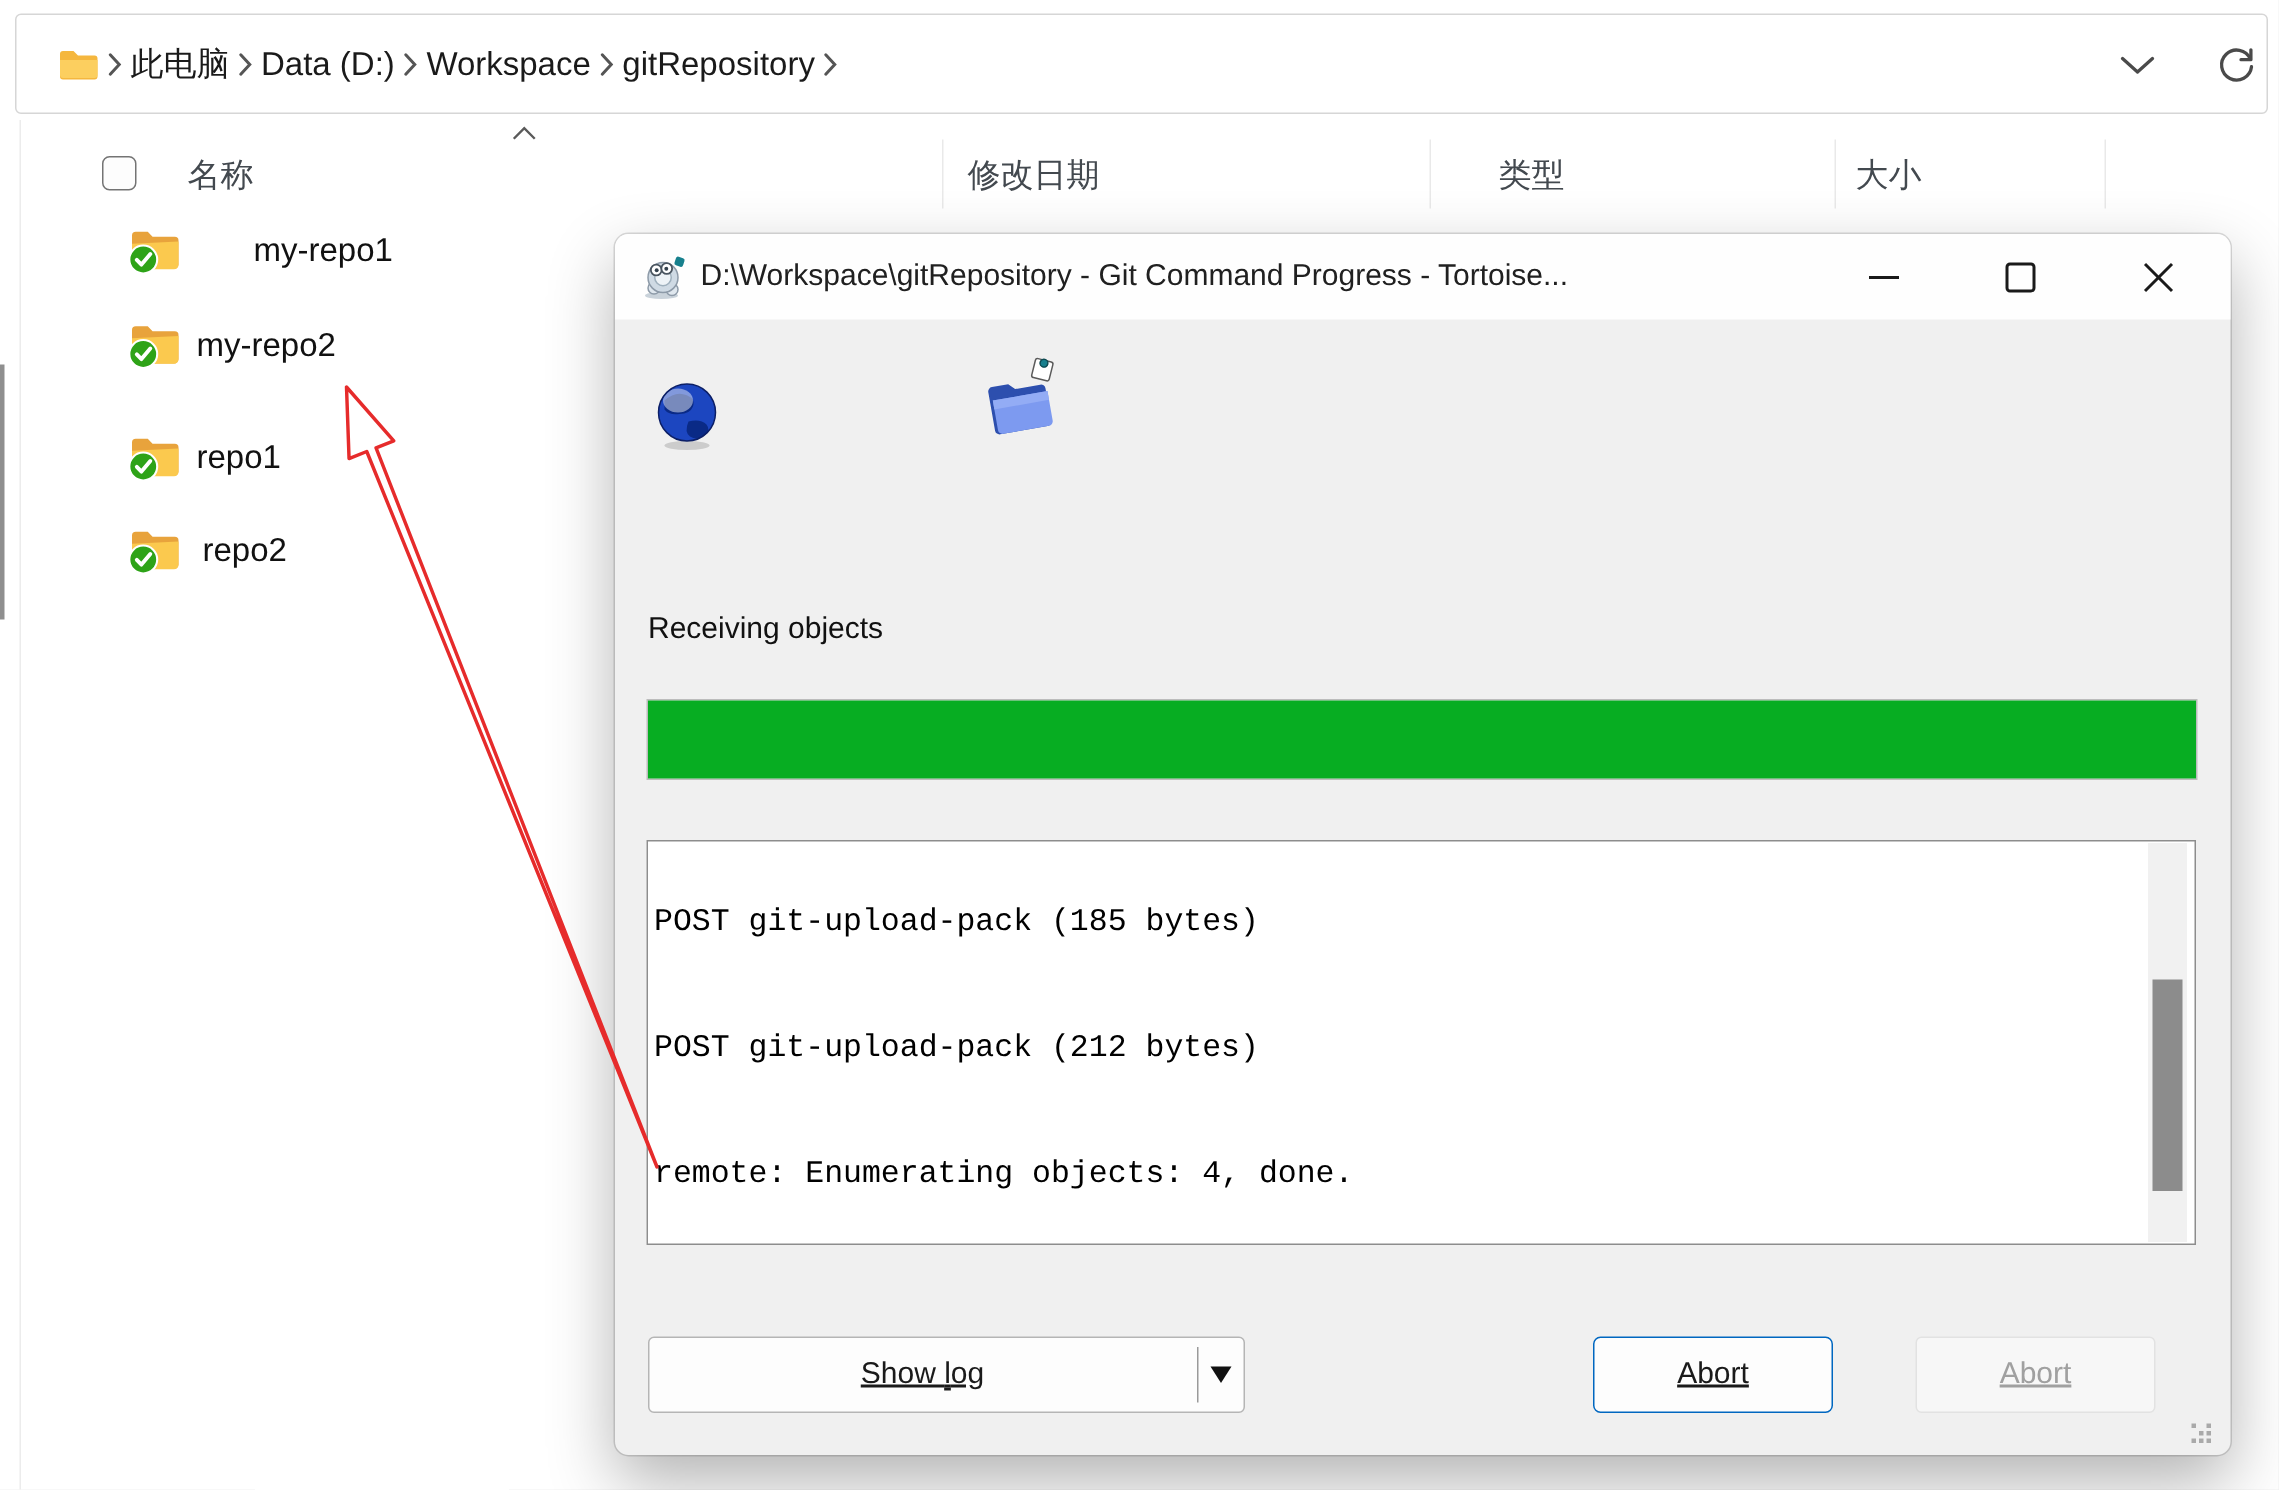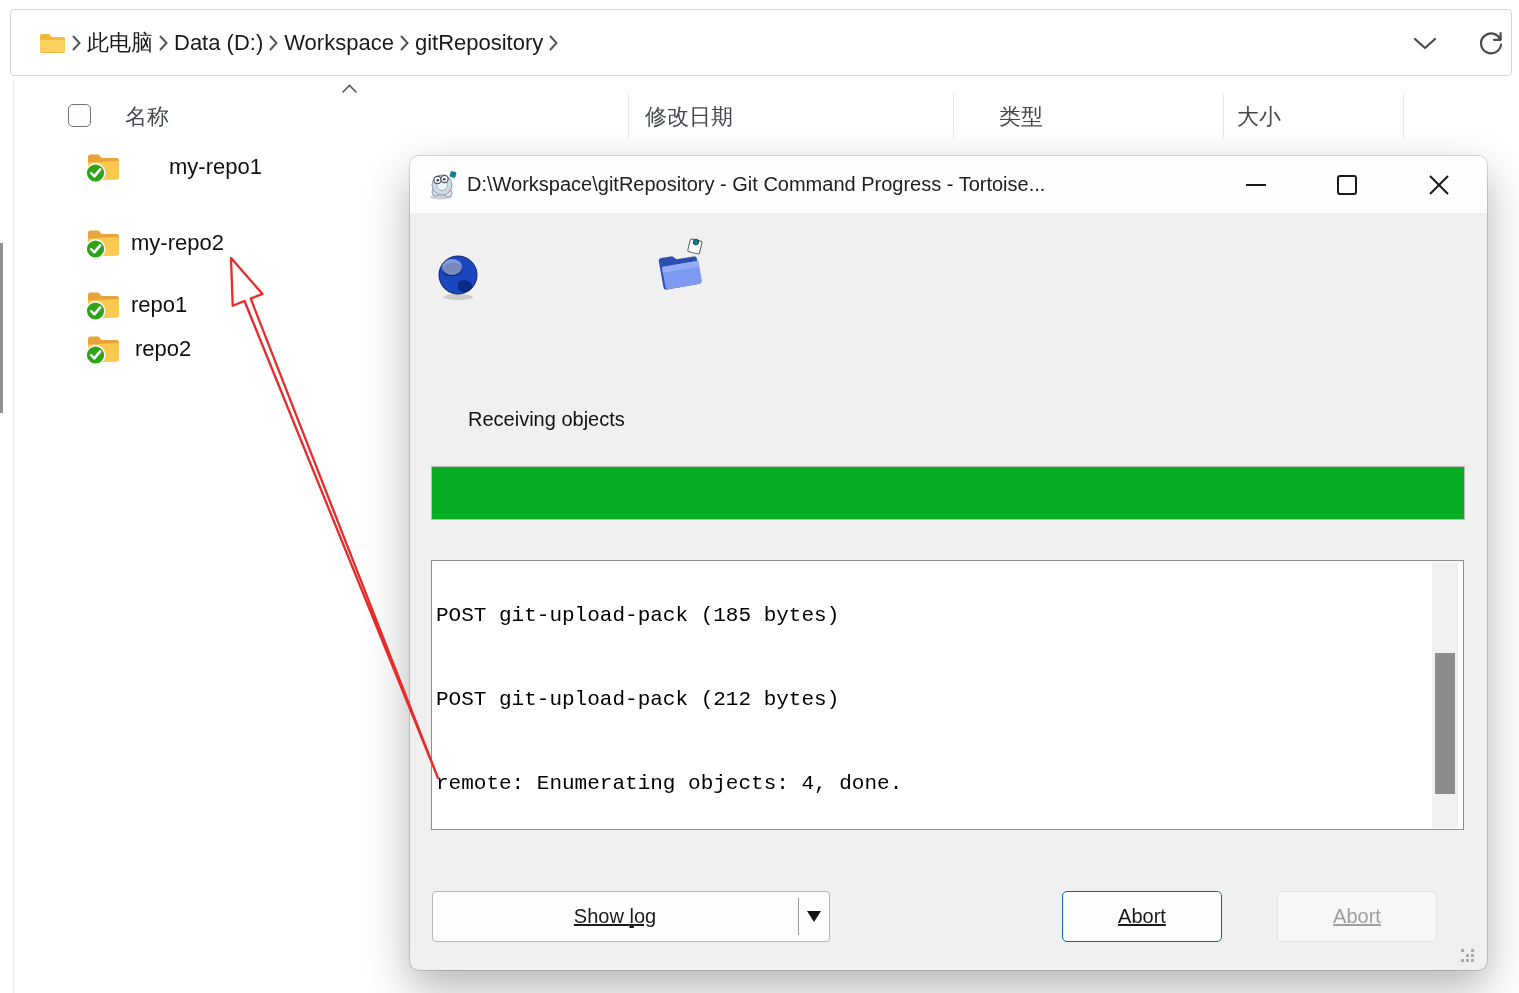--- a/index.html
+++ b/index.html
@@ -33,40 +33,40 @@
   }
   .colhead { top:102px; font-size:22px; color:#43494f; }
   .col-name { left:125px; }
   .col-date { left:645px; }
   .col-type { left:975px;margin-left:24px; }
   .col-size { left:1237px; }
   .colsep { top:93px; width:1px; height:46px; background:#e9e9e9; }
   .sortcaret { left:341px; top:84px; }
 
   .filerow { left:85px; height:36px; display:flex; align-items:center; column-gap:10px; font-size:22px; color:#111; }
-  .row0{top:149px;gap:48px;} .row1{top:225px;} .row2{top:287px;} .row3{top:331px;gap:14px;}
+  .row0{top:149px;gap:48px;} .row1{top:212px;} .row2{top:287px;} .row3{top:349px;gap:14px;}
 
   
   .dialog {
     left:410px; top:156px; width:1077px; height:814px;
     background:#f0f0f0; border-radius:9px;
     box-shadow:0 0 0 1px rgba(0,0,0,.14), 0 18px 45px rgba(0,0,0,.30);
   }
   .titlebar {
     position:absolute; left:0; top:0; width:100%; height:57px;
     background:#fefefe; border-radius:9px 9px 0 0;
     display:flex; align-items:center; padding-left:17px;
   }
   .titletext { font-size:20px; color:#202020; margin-left:9px; white-space:nowrap; }
   .capbtn { position:absolute; top:0; width:46px; height:57px; display:flex; align-items:center; justify-content:center; }
   .btn-min{left:823px;} .btn-max{left:914px;} .btn-x{left:1006px;}
   .glyph-min { width:20px; height:2px; background:#1a1a1a; }
   .glyph-max { width:20px; height:20px; border:2px solid #1a1a1a; border-radius:3px; }
 
-  .dlg-label { left:22px; top:252px; font-size:20px; color:#111;margin-left:36px; }
+  .dlg-label { left:22px; top:252px; font-size:20px; color:#111; }
   .progress {
     left:21px; top:310px; width:1034px; height:54px;
     border:1px solid #bcbcbc; background:#e6e6e6;
   }
   .progress-fill { width:100%; height:100%; background:#07ad22; }
 
   .logbox {
     left:21px; top:404px; width:1033px; height:270px;
     background:#fff; border:1px solid #8d8d8d; overflow:hidden;
   }

